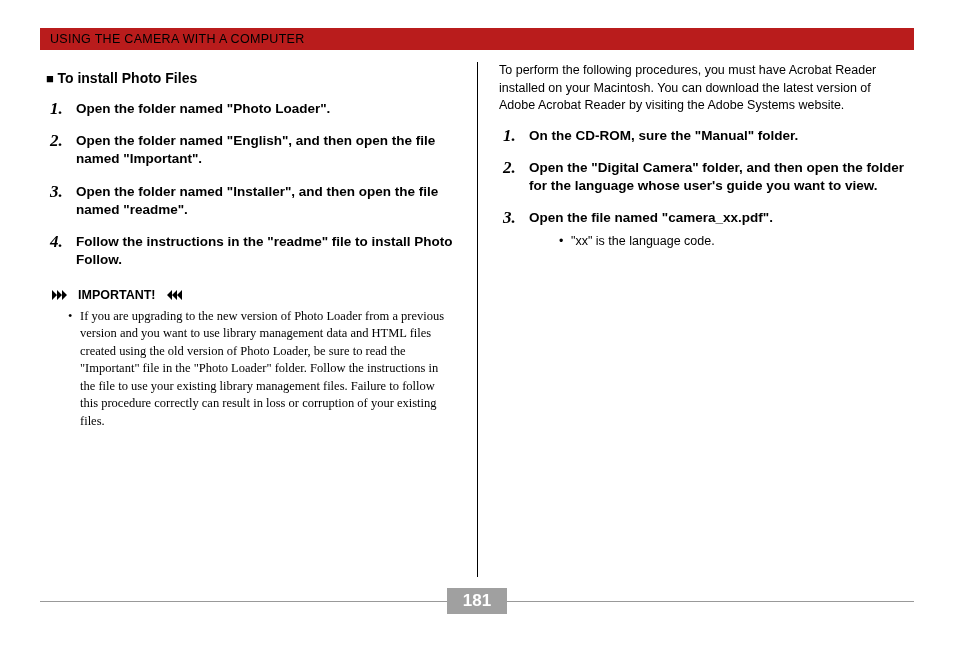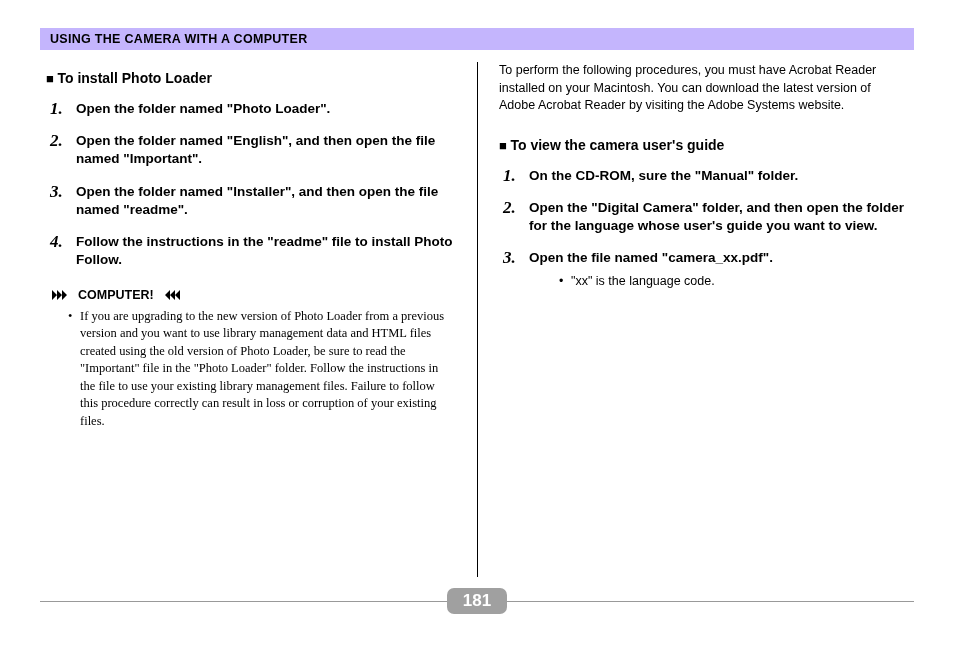--- a/index.html
+++ b/index.html
@@ -6,24 +6,24 @@
     body {
       font-family: Arial, Helvetica, sans-serif;
       background: #fff;
       width: 954px;
       height: 646px;
       position: relative;
       padding: 28px 40px 0 40px;
       color: #000;
     }
     .header-bar {
-      background: #c4b5fd;
+      background: #b91c1c;
       padding: 4px 10px;
       font-size: 12.5px;
-      font-weight: bold;
+      font-weight: normal;
       letter-spacing: 0.3px;
       margin-bottom: 12px;
     }
     .columns {
       display: flex;
       gap: 0;
       position: relative;
       height: 520px;
     }
     .col {
@@ -51,21 +51,21 @@
       font-size: 13px;
     }
     .main-heading {
       font-size: 18px;
       font-weight: bold;
       margin: 4px 0 10px 0;
     }
     .intro-text {
       font-size: 12.5px;
       line-height: 1.4;
-      margin-bottom: 22px;
+      margin-bottom: 12px;
     }
     ol.steps {
       list-style: none;
       counter-reset: step;
       margin: 0 0 18px 4px;
     }
     ol.steps > li {
       counter-increment: step;
       position: relative;
       padding-left: 26px;
@@ -154,64 +154,62 @@
       background: #999;
       flex: 1;
     }
     .page-badge {
       background: #a0a0a0;
       color: #fff;
       font-weight: bold;
       font-size: 17px;
       padding: 3px 16px;
       margin: 0 0;
-      border-radius: 7px;
     }
   </style>
 </head>
 <body>
 
   <div class="header-bar">USING THE CAMERA WITH A COMPUTER</div>
 
   <div class="columns">
     <div class="divider"></div>
 
     <div class="col">
-      <div class="sub-heading square-bullet">To install Photo Loader</div>
+      <div class="sub-heading square-bullet">To install Photo Files</div>
       <ol class="steps">
         <li>Open the folder named "Photo Loader".</li>
         <li>Open the folder named "English", and then open the file named "Important".</li>
         <li>Open the folder named "Installer", and then open the file named "readme".</li>
         <li>Follow the instructions in the "readme" file to install Photo Follow.</li>
       </ol>
 
       <div class="important-block">
         <div class="important-head">
           <span class="arrow-right">
             <svg viewBox="0 0 22 10">
               <path d="M0 0 L5 5 L0 10 Z M5 0 L10 5 L5 10 Z M10 0 L15 5 L10 10 Z" fill="#000"></path>
             </svg>
           </span>
-          <span>COMPUTER!</span>
+          <span>IMPORTANT!</span>
           <span class="arrow-left">
             <svg viewBox="0 0 22 10">
               <path d="M22 0 L17 5 L22 10 Z M17 0 L12 5 L17 10 Z M12 0 L7 5 L12 10 Z" fill="#000"></path>
             </svg>
           </span>
         </div>
         <ul class="bullets">
           <li>If you are upgrading to the new version of Photo Loader from a previous version and you want to use library management data and HTML files created using the old version of Photo Loader, be sure to read the "Important" file in the "Photo Loader" folder. Follow the instructions in the file to use your existing library management files. Failure to follow this procedure correctly can result in loss or corruption of your existing files.</li>
         </ul>
       </div>
     </div>
 
     <div class="col col-right">
       <div class="intro-text">To perform the following procedures, you must have Acrobat Reader installed on your Macintosh. You can download the latest version of Adobe Acrobat Reader by visiting the Adobe Systems website.</div>
 
-      <div class="sub-heading square-bullet">To view the camera user's guide</div>
       <ol class="steps">
         <li>On the CD-ROM, sure the "Manual" folder.</li>
         <li>Open the  "Digital Camera" folder, and then open the folder for the language whose user's guide you want to view.</li>
         <li>
           <span>Open the file named "camera_xx.pdf".</span>
           <ul class="sub-bullets">
             <li>"xx" is the language code.</li>
           </ul>
         </li>
       </ol>

